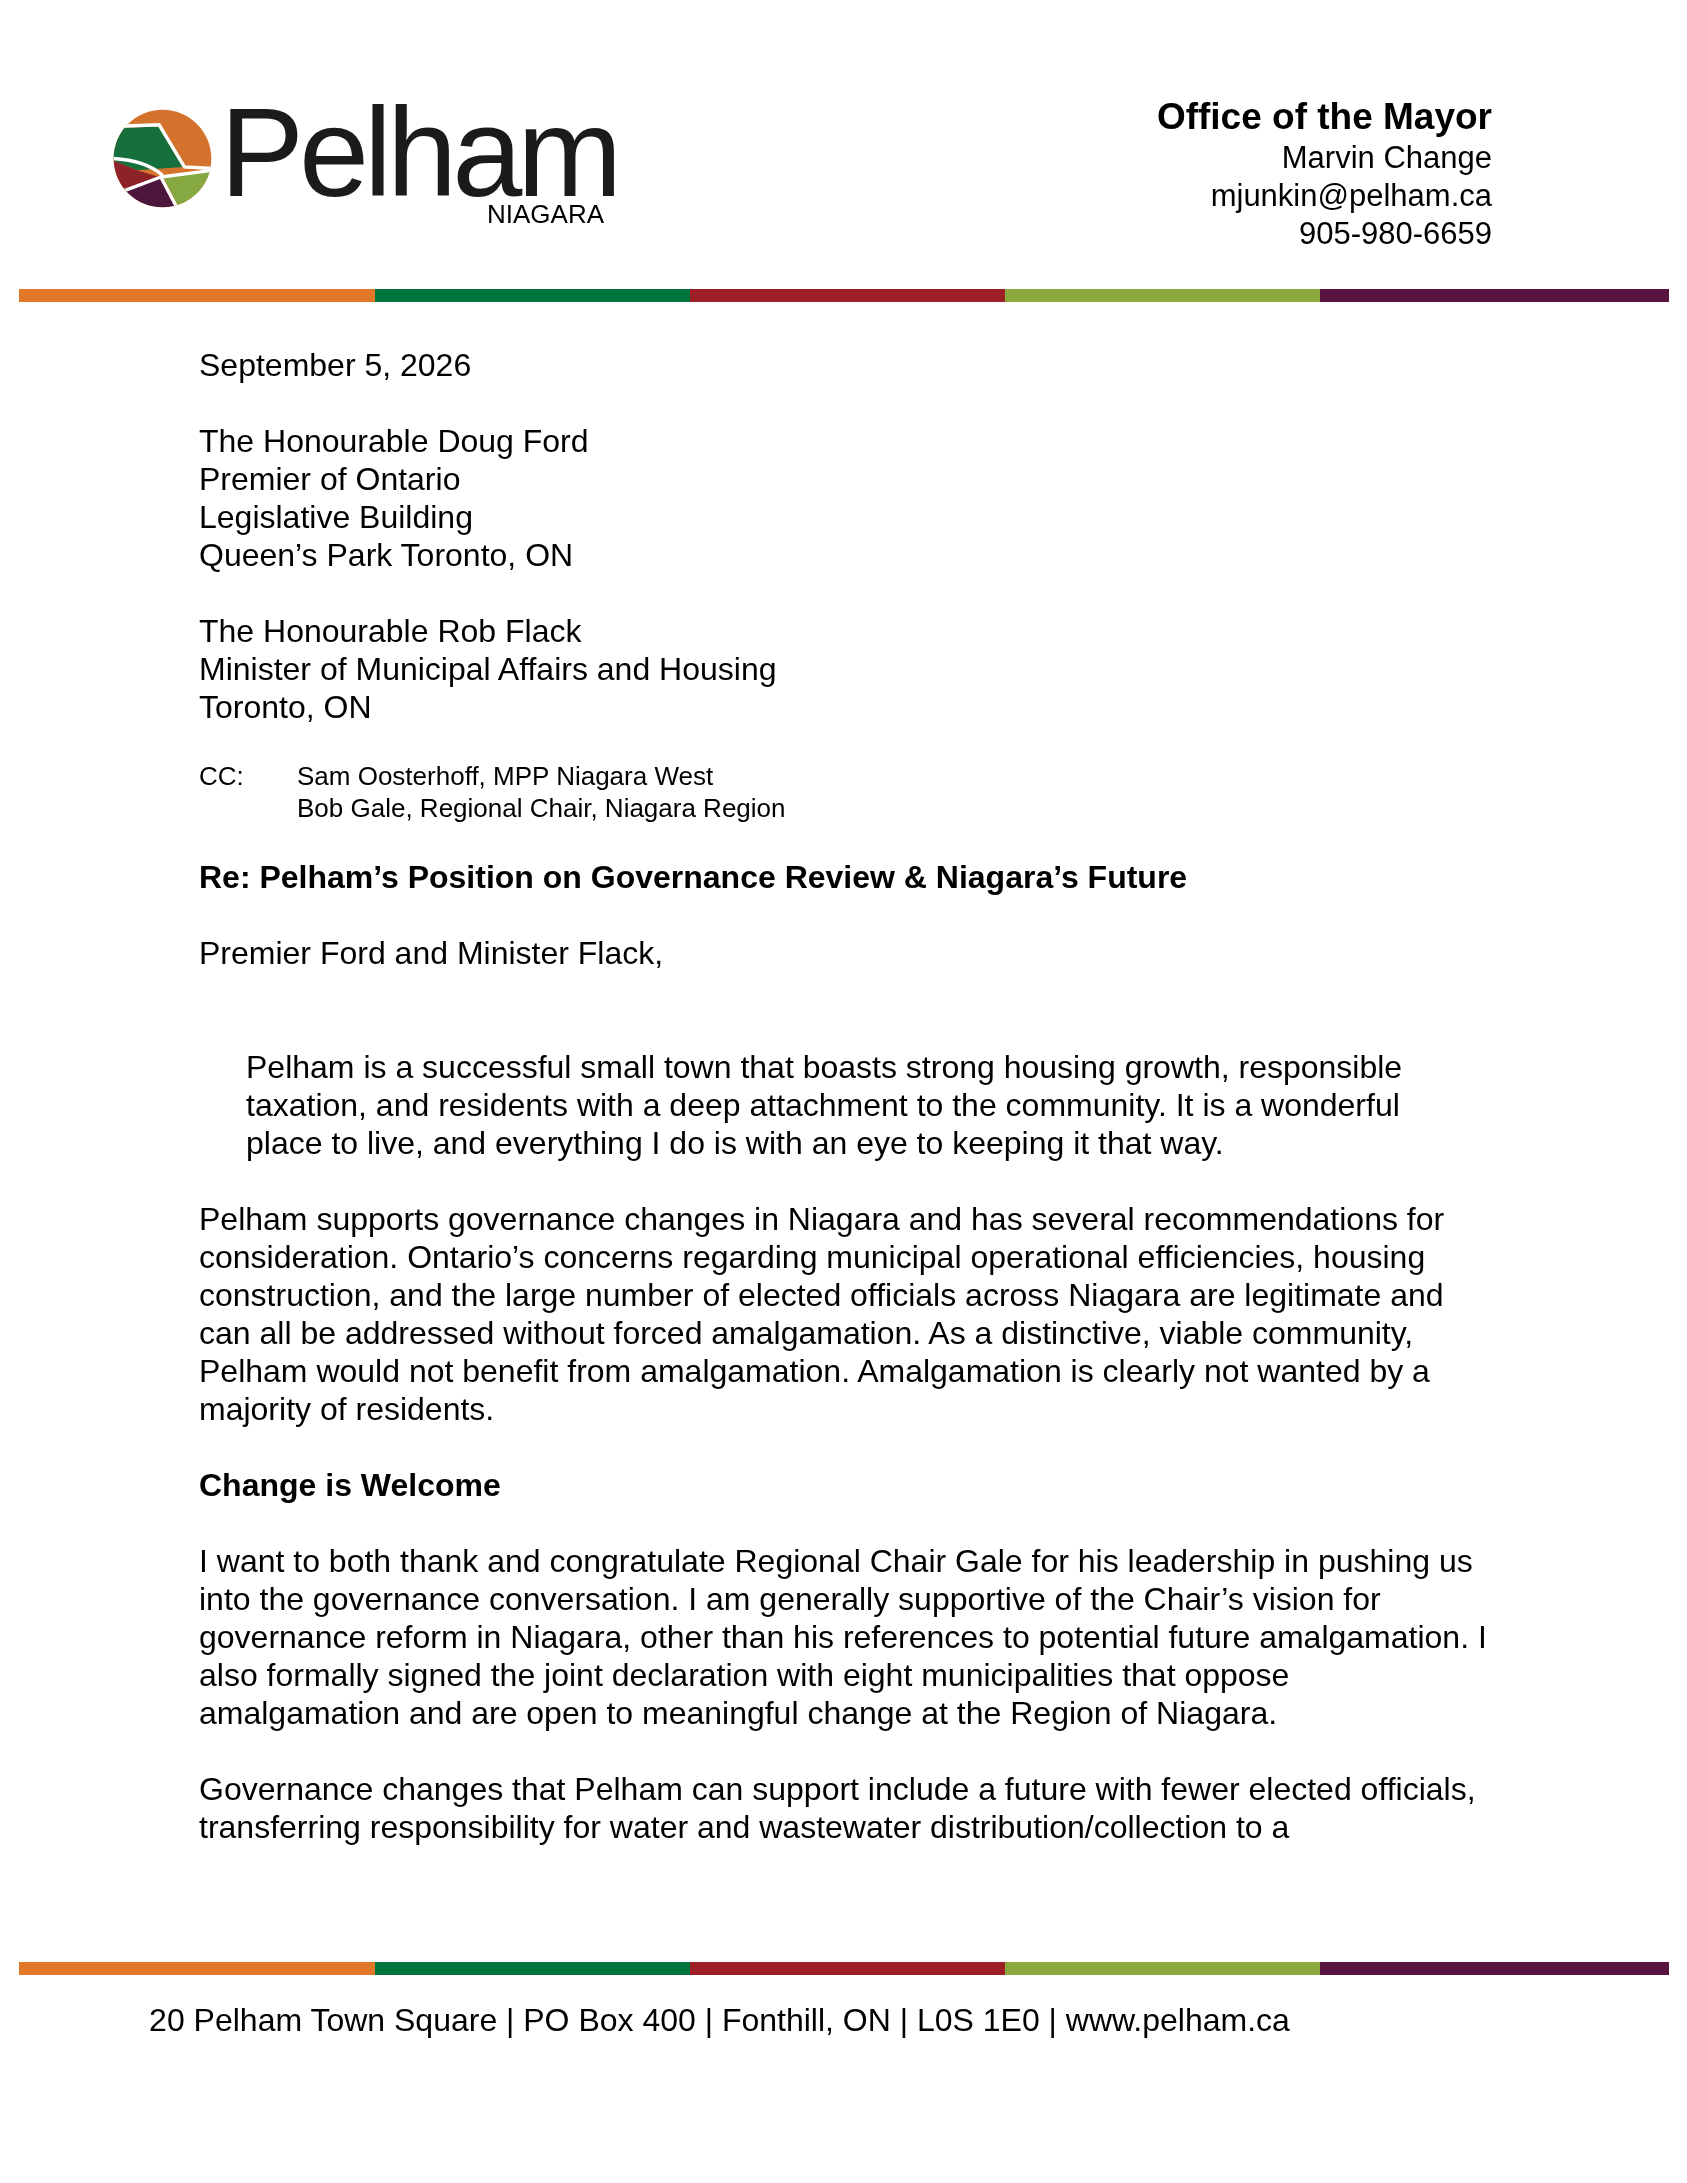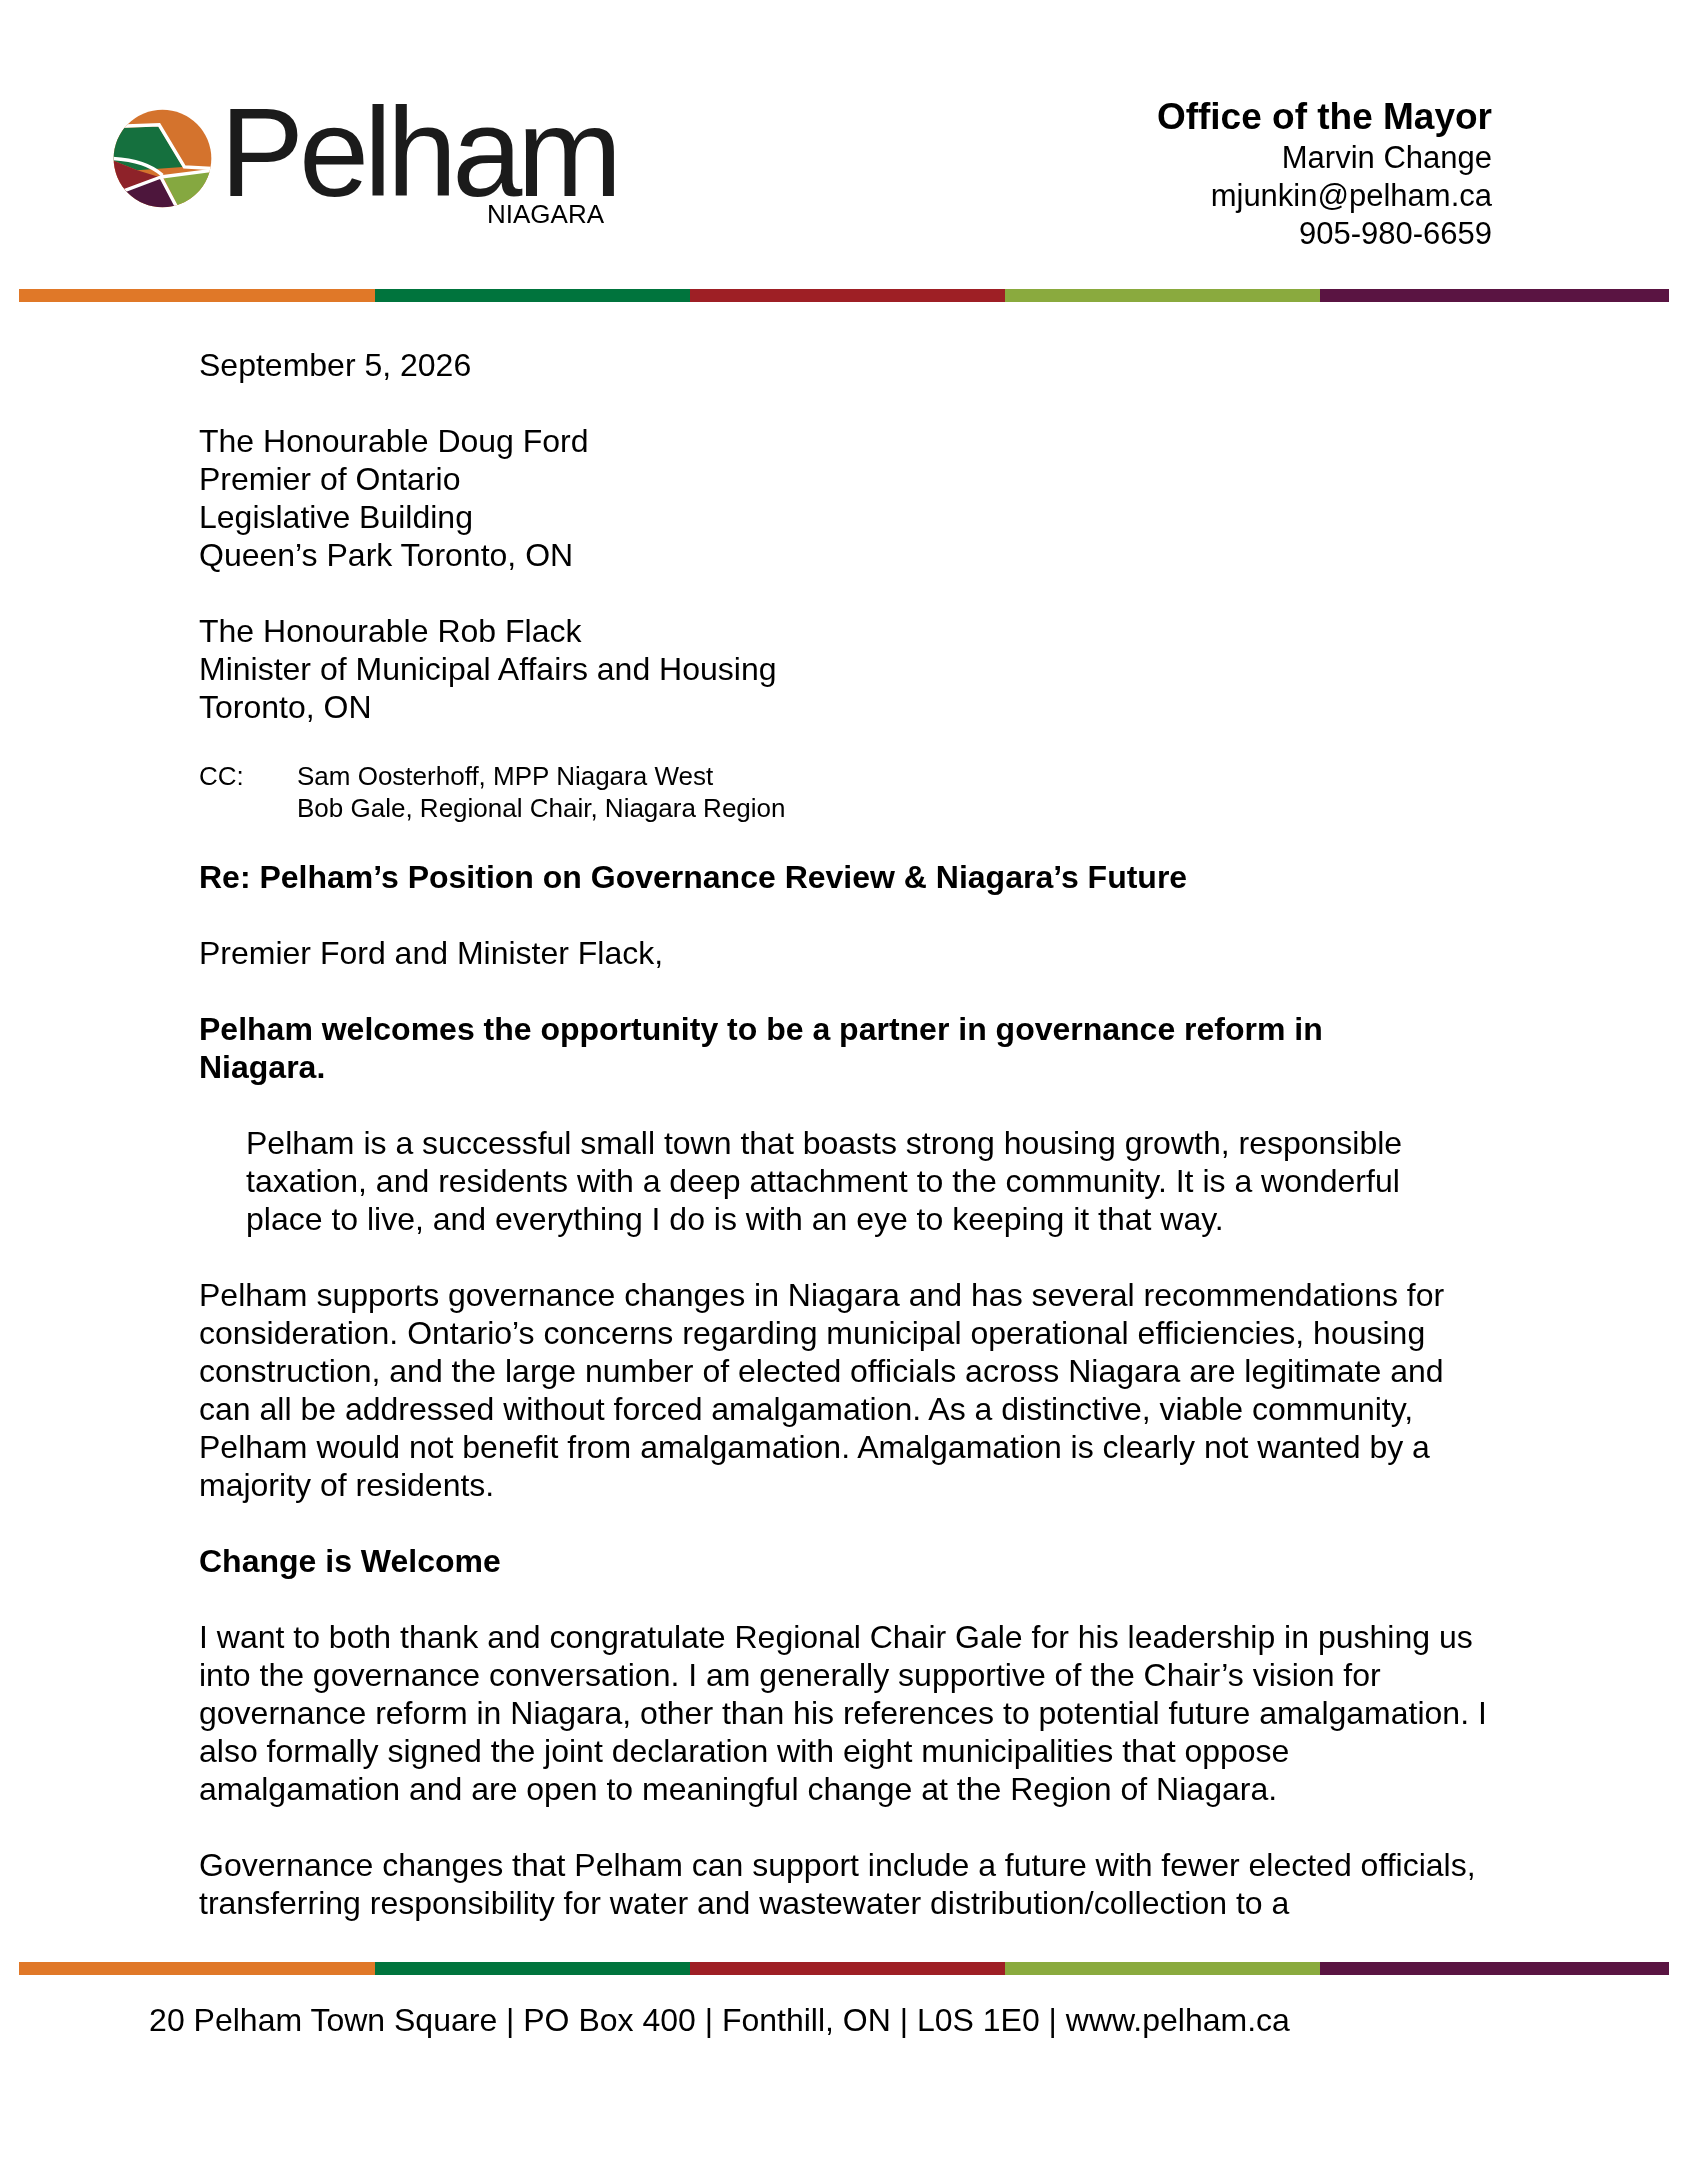--- a/index.html
+++ b/index.html
@@ -102,21 +102,20 @@
     </div>
   </div>
   <div style="height:34px;"></div>
 
   <p class="bold">Re: Pelham’s Position on Governance Review &amp; Niagara’s Future</p>
   <div class="gap"></div>
 
   <p>Premier Ford and Minister Flack,</p>
   <div class="gap"></div>
 
-  <p class="bold" style="width:1194px;">Pelham welcomes the opportunity to be a partner in governance reform in Niagara.</p>
   <div class="gap"></div>
 
   <p style="width:1211px;margin-left:47px;">Pelham is a successful small town that boasts strong housing growth, responsible taxation, and residents with a deep attachment to the community.  It is a wonderful place to live, and everything I do is with an eye to keeping it that way.</p>
   <div class="gap"></div>
 
   <p style="width:1299px;">Pelham supports governance changes in Niagara and has several recommendations for consideration. Ontario’s concerns regarding municipal operational efficiencies, housing construction, and the large number of elected officials across Niagara are legitimate and can all be addressed without forced amalgamation. As a distinctive, viable community, Pelham would not benefit from amalgamation.  Amalgamation is clearly not wanted by a majority of residents.</p>
   <div class="gap"></div>
 
   <p class="bold">Change is Welcome</p>
   <div class="gap"></div>

